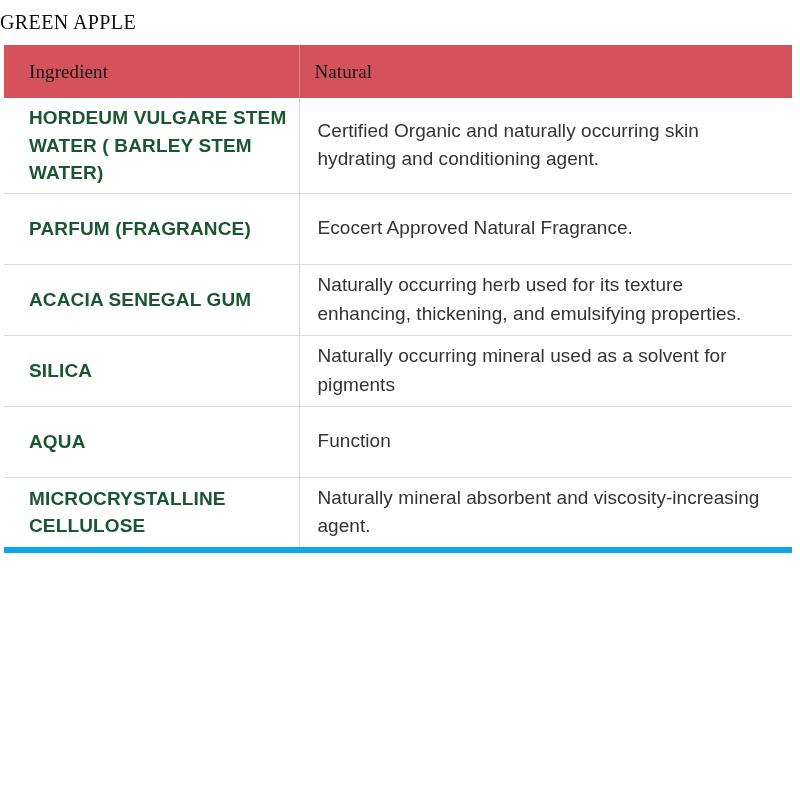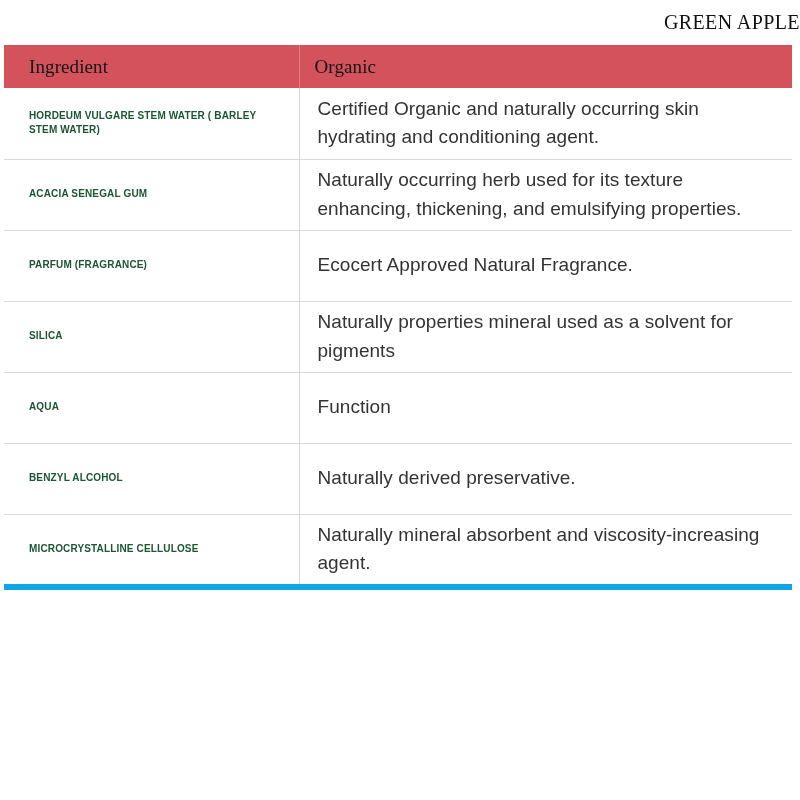--- a/index.html
+++ b/index.html
@@ -18,21 +18,21 @@
   #page {
     position: relative;
     width: 800px;
     height: 800px;
     background: #ffffff;
     box-sizing: border-box;
   }
 
   
   .page-title {
-    text-align: right;
+    text-align: left;
     font-family: "Liberation Serif", serif;
     font-size: 20px;
     font-weight: 400;
     letter-spacing: 0.4px;
     color: #111111;
     line-height: 1;
     padding-top: 12px;
     padding-bottom: 0;
     margin: 0;
   }
@@ -61,21 +61,21 @@
     background: #d4525c;
   }
   thead th {
     background: #d4525c;
     color: #141414;
     font-family: "Liberation Serif", serif;
     font-weight: 400;
     font-size: 19px;
     text-align: left;
     vertical-align: middle;
-    height: 43px;
+    height: 53px;
     padding: 0 0 0 25px;
     letter-spacing: 0.1px;
     box-sizing: border-box;
     border: none;
   }
   thead th.th-function {
     padding-left: 15px;
     border-left: 1px solid #e07d84;
   }
 
@@ -88,21 +88,21 @@
     box-sizing: border-box;
     height: 71px;
     background: #ffffff;
   }
 
   td.cell-ingredient {
     padding: 6px 12px 6px 25px;
     color: #1b5632;
     font-family: "Liberation Sans", sans-serif;
     font-weight: bold;
-    font-size: 10px;
+    font-size: 19px;
     line-height: 1.45;
     letter-spacing: 0.15px;
     text-transform: uppercase;
     border-right: 1px solid #d6d6d6;
   }
 
   td.cell-function {
     padding: 6px 28px 6px 18px;
     color: #333333;
     font-family: "Liberation Sans", sans-serif;
@@ -126,47 +126,43 @@
 
   <div class="table-wrap">
     <table class="ingredient-table">
       <colgroup>
         <col class="col-ingredient">
         <col class="col-function">
       </colgroup>
       <thead>
         <tr class="header-row">
           <th class="th-ingredient">Ingredient</th>
-          <th class="th-function">Organic</th>
+          <th class="th-function">Natural</th>
         </tr>
       </thead>
       <tbody id="table-body">
           <tr class="data-row">
             <td class="cell-ingredient">HORDEUM VULGARE STEM WATER ( BARLEY STEM WATER)</td>
             <td class="cell-function">Certified Organic and naturally occurring skin hydrating and conditioning agent.</td>
           </tr>
           <tr class="data-row">
+            <td class="cell-ingredient">PARFUM (FRAGRANCE)</td>
+            <td class="cell-function">Ecocert Approved Natural Fragrance.</td>
+          </tr>
+          <tr class="data-row">
             <td class="cell-ingredient">ACACIA SENEGAL GUM</td>
             <td class="cell-function">Naturally occurring herb used for its texture enhancing, thickening, and emulsifying properties.</td>
           </tr>
           <tr class="data-row">
-            <td class="cell-ingredient">PARFUM (FRAGRANCE)</td>
-            <td class="cell-function">Ecocert Approved Natural Fragrance.</td>
-          </tr>
-          <tr class="data-row">
             <td class="cell-ingredient">SILICA</td>
-            <td class="cell-function">Naturally properties mineral used as a solvent for pigments</td>
+            <td class="cell-function">Naturally occurring mineral used as a solvent for pigments</td>
           </tr>
           <tr class="data-row">
             <td class="cell-ingredient">AQUA</td>
             <td class="cell-function">Function</td>
-          </tr>
-          <tr class="data-row">
-            <td class="cell-ingredient">BENZYL ALCOHOL</td>
-            <td class="cell-function">Naturally derived preservative.</td>
           </tr>
           <tr class="data-row">
             <td class="cell-ingredient">MICROCRYSTALLINE CELLULOSE</td>
             <td class="cell-function">Naturally mineral absorbent and viscosity-increasing agent.</td>
           </tr>
         </tbody>
     </table>
   </div>
 
 </div>

